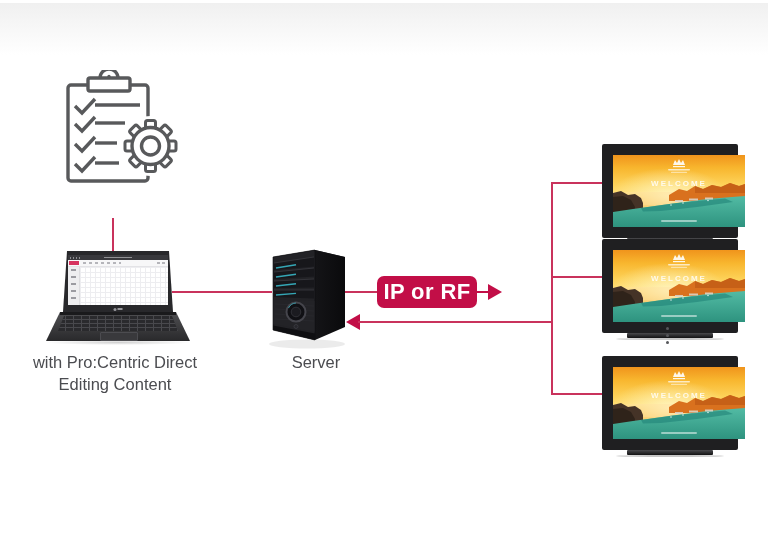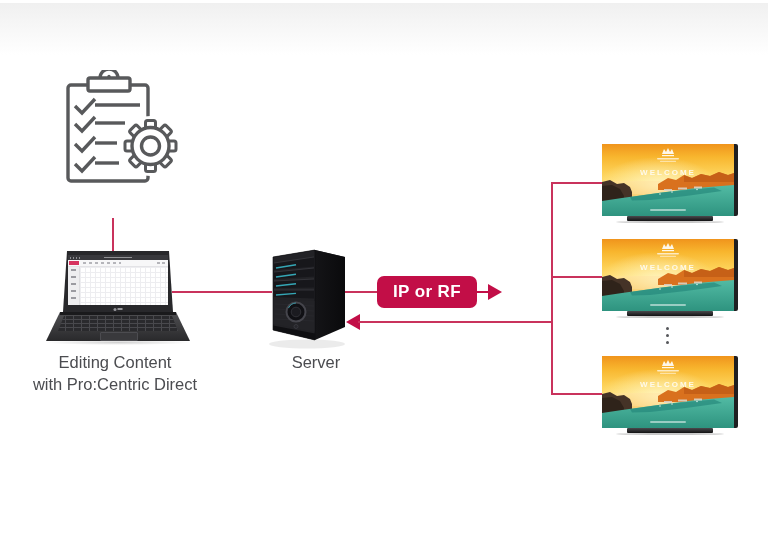--- a/index.html
+++ b/index.html
@@ -10,21 +10,21 @@
   .abs{position:absolute;}
   .label{position:absolute;text-align:center;font-size:16.5px;color:var(--text,#4B4C50);}
   .hline{position:absolute;height:2px;background:var(--line,#C9325C);}
   .vline{position:absolute;width:2px;background:var(--line,#C9325C);}
   .arrow-right{position:absolute;width:0;height:0;border-top:8px solid transparent;
                border-bottom:8px solid transparent;border-left:14px solid var(--accent,#C20E47);}
   .arrow-left{position:absolute;width:0;height:0;border-top:8px solid transparent;
               border-bottom:8px solid transparent;border-right:14px solid var(--accent,#C20E47);}
   .badge{position:absolute;left:377px;top:276px;width:100px;height:32px;border-radius:7px;
          background:var(--accent,#C20E47);display:flex;align-items:center;justify-content:center;
-         color:#fff;font-size:17px;font-weight:bold;letter-spacing:.4px;}
+         color:#fff;font-size:22px;font-weight:bold;letter-spacing:.4px;}
   
   .laptop{position:absolute;left:44px;top:246px;width:150px;height:100px;}
   .lid{position:absolute;left:19px;top:5px;width:110px;height:61px;background:#28282b;
        clip-path:polygon(4px 0,106px 0,110px 100%,0 100%);}
   .screen{position:absolute;left:5px;top:4px;width:100px;height:50px;background:#fff;overflow:hidden;}
   .titlebar{position:relative;height:5px;background:#38383c;}
   .menu-dots{position:absolute;left:2px;top:1.5px;width:10px;height:2px;
              background:repeating-linear-gradient(90deg,#8b8b90 0 1.5px,transparent 1.5px 3px);}
   .title-glint{position:absolute;left:36px;top:1.5px;width:28px;height:1.8px;background:rgba(255,255,255,.45);}
   .toolbar{position:relative;height:6px;background:#f7f7f8;border-bottom:1px solid #e3e3e6;}
@@ -49,21 +49,21 @@
   .keys{position:absolute;left:12px;top:4px;width:120px;height:15px;
         clip-path:polygon(6px 0,114px 0,120px 100%,0 100%);background-color:#2a2a2d;
         background-image:repeating-linear-gradient(90deg,transparent 0 7px,#49494d 7px 8px),
                          repeating-linear-gradient(transparent 0 3px,#49494d 3px 4px);}
   .trackpad{position:absolute;left:54px;top:20px;width:36px;height:7px;background:#39393c;
             border:1px solid #4c4c50;border-radius:1px;}
   .laptop-shadow{position:absolute;left:0;top:94px;width:148px;height:5px;
                  background:radial-gradient(ellipse,rgba(0,0,0,.18),transparent 70%);}
   
   .tv{position:absolute;left:602px;width:136px;}
-  .tv-frame{background:#1f1f21;padding:0;border-radius:2px;}
+  .tv-frame{background:#1f1f21;padding:11px;border-radius:2px;}
   .tv-frame svg{display:block;}
   .tv-stand{margin:0 auto;width:86px;height:5px;background:linear-gradient(#4a4a4d,#121213);border-radius:1px;}
   .tv-foot{margin:0 auto;width:108px;height:2px;background:rgba(0,0,0,.22);border-radius:50%;}
   .dots{position:absolute;left:662px;top:327px;width:10px;}
   .dots .dot{width:3px;height:3px;border-radius:50%;background:#56575b;margin:0 auto 4px auto;}
   .welcome-text{font-weight:600;}
 </style>
 </head>
 <body>
 
@@ -151,22 +151,22 @@
           <div class="d2"></div>
       </div>
     </div>
     <div class="base">
       <div class="hinge"></div>
       <div class="keys"></div>
       <div class="trackpad"></div>
     </div>
   </div>
   <div class="label" style="left:5px;top:351px;width:220px;line-height:22px">
+    <span style="display:block">with Pro:Centric Direct</span>
     <span style="display:block">Editing Content</span>
-    <span style="display:block">with Pro:Centric Direct</span>
   </div>
 
   <div class="hline" style="left:172px;top:291px;width:100px"></div>
 
   <svg class="abs" style="left:260px;top:240px" width="95" height="125" viewBox="0 0 95 125">
     <ellipse cx="47" cy="104" rx="38" ry="4.5" fill="#000" opacity=".08"></ellipse>
     <polygon points="13,17 55,10 85,17 43,24" fill="#2c2c31"></polygon>
     <polygon points="55,10 85,17 85,87 55,100" fill="url(#sideGrad)"></polygon>
     <polygon points="13,17 55,10 55,100 13,90" fill="#222226" stroke="#0c0c0e" stroke-width=".6"></polygon>
     <g>

